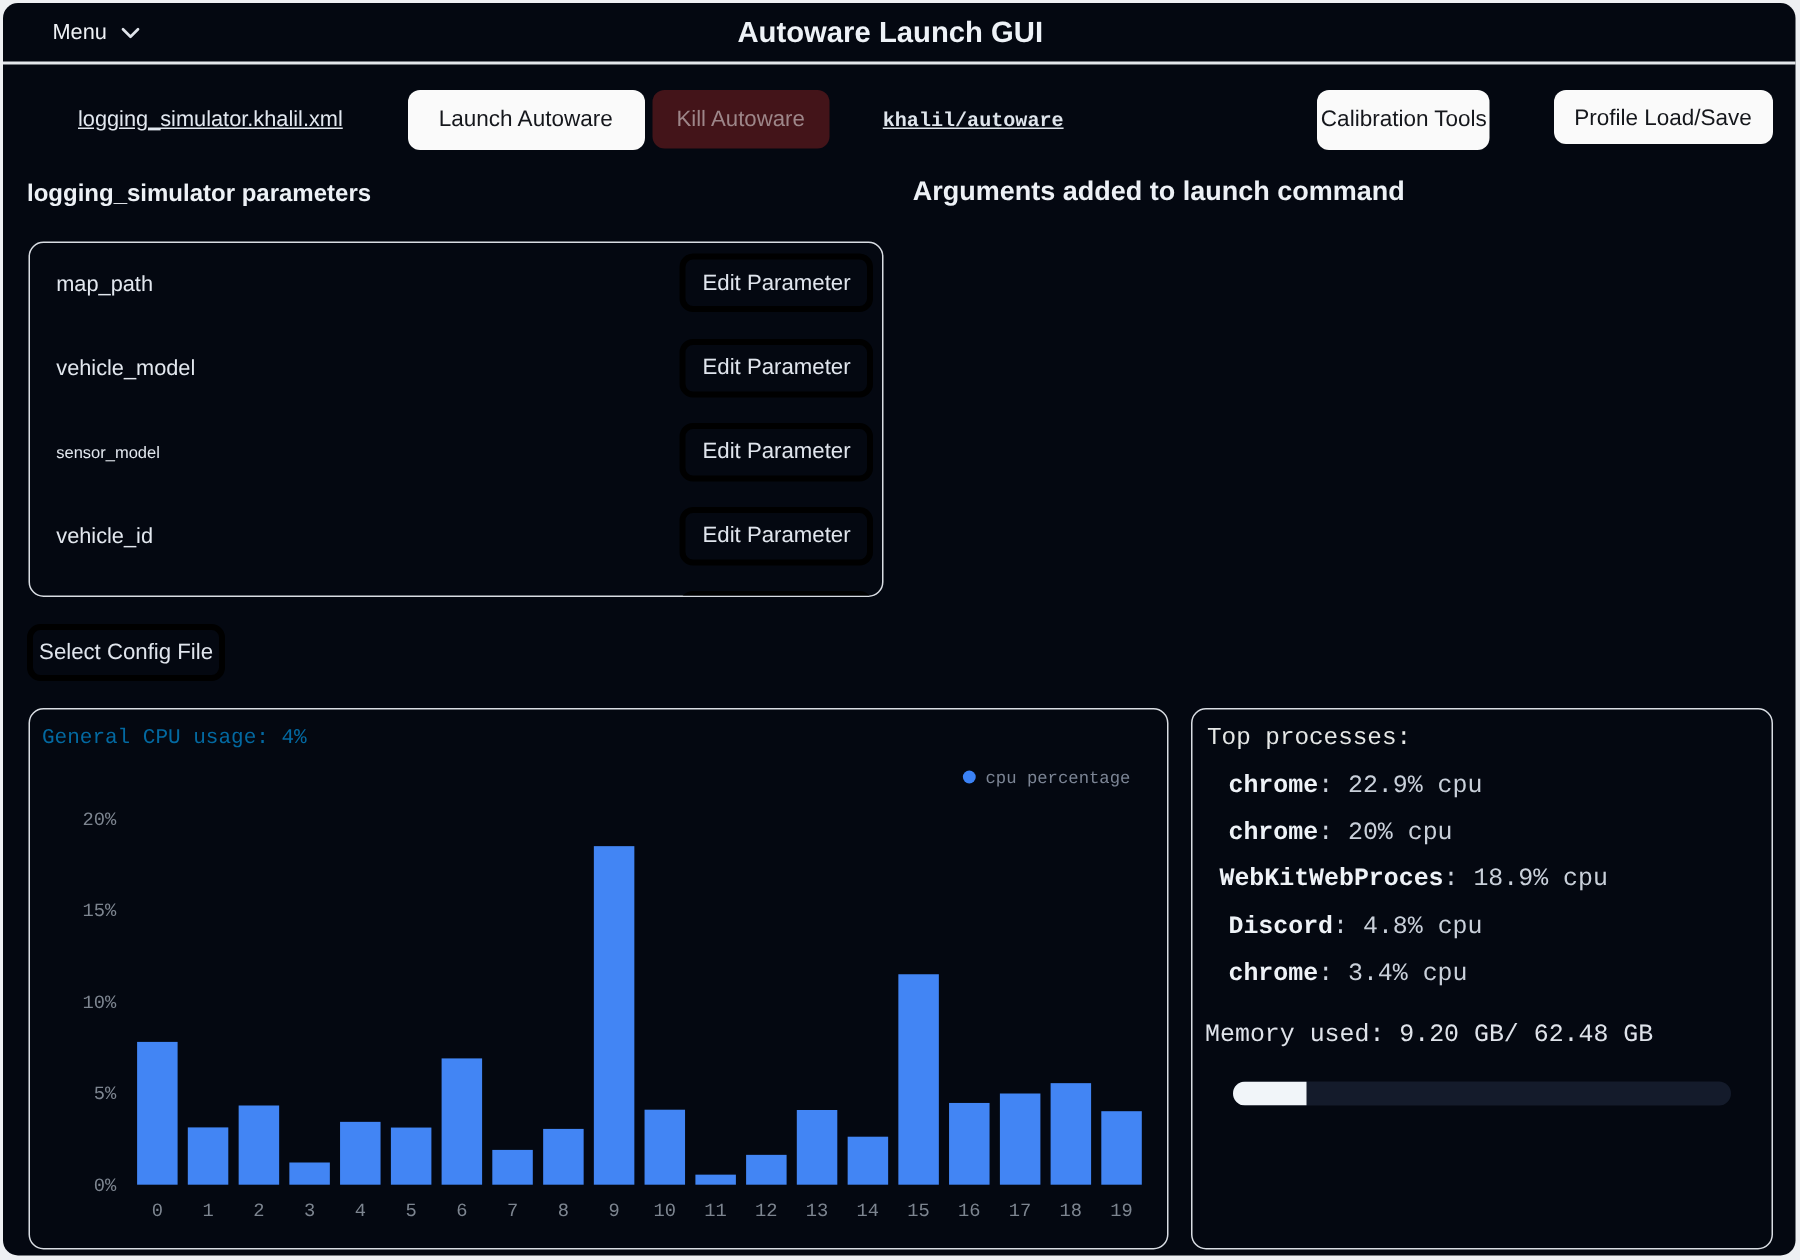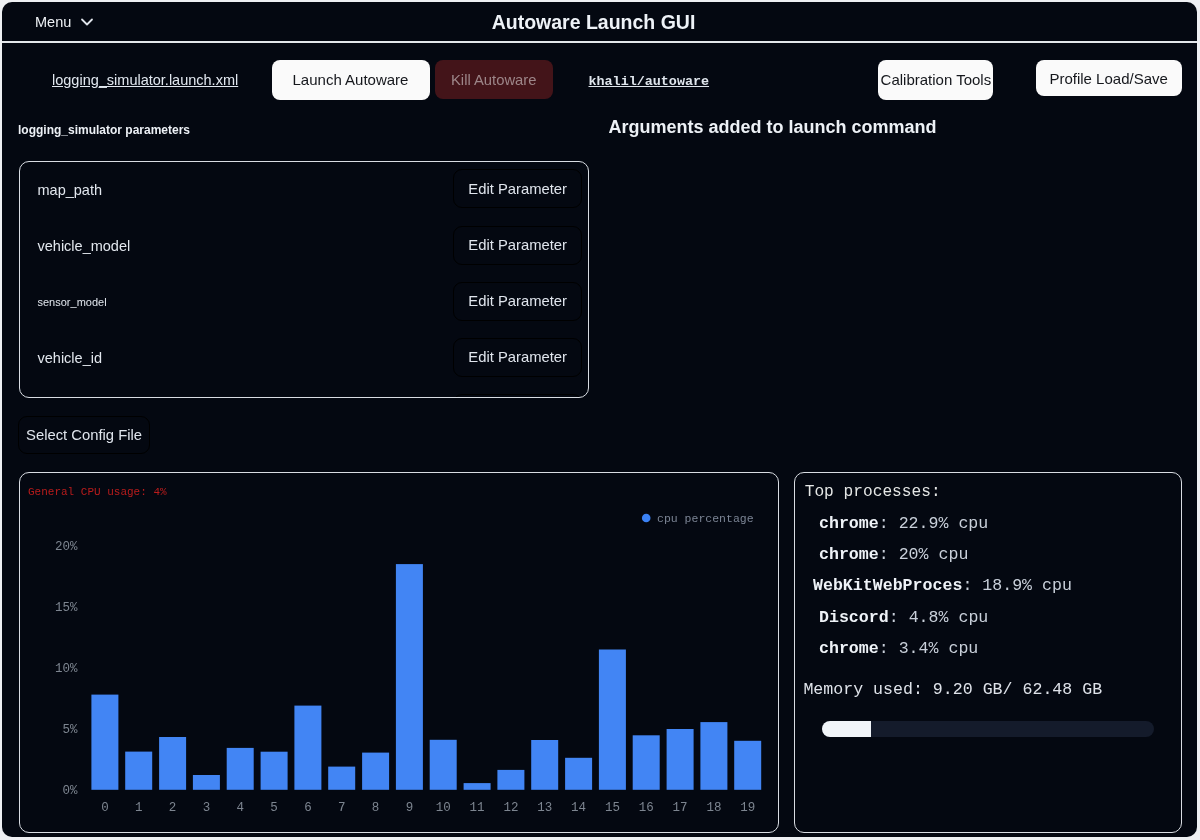--- a/index.html
+++ b/index.html
@@ -2,62 +2,62 @@
 <html><head>
 <meta charset="utf-8">
 <style>
   * { margin:0; padding:0; box-sizing:border-box; }
   html,body { width:1200px; height:840px; background:#eef0f3; overflow:hidden; }
   body { font-family:"Liberation Sans", sans-serif; position:relative; }
   .bg { position:absolute; left:2px; top:2px; right:3px; bottom:3px; background:#040811; border-radius:10px; }
   .abs { position:absolute; }
   .mono { font-family:"Liberation Mono", monospace; }
   .btn-w { background:#fafafa; color:#15171c; border-radius:8px; display:flex; align-items:center; justify-content:center; font-size:15px; }
-  .btn-o { background:transparent; color:#e0e5ed; border:1px solid #000000; border-radius:9px; display:flex; align-items:center; justify-content:center; font-size:14.8px; }
+  .btn-o { background:transparent; color:#e0e5ed; border:4px solid #000000; border-radius:9px; display:flex; align-items:center; justify-content:center; font-size:14.8px; }
   .card { border:1px solid #d9dde3; border-radius:10px; }
 </style>
 </head>
 <body>
 <div class="bg"></div>
 
 <div class="abs" style="left:2px; right:3px; top:41.2px; height:2px; background:#e4e7eb;"></div>
 
 <div class="abs" style="left:35px; top:14.5px; font-size:14.5px; color:#eef1f5; line-height:14.5px;">Menu</div>
 <svg class="abs" style="left:80px; top:17px;" width="14" height="10" viewBox="0 0 14 10">
   <path d="M2 2.5 L7 7.5 L12 2.5" fill="none" stroke="#dfe3ea" stroke-width="1.8" stroke-linecap="round" stroke-linejoin="round"></path>
 </svg>
 
 <div class="abs" style="left:0; width:1187px; top:12.5px; text-align:center; font-size:19.5px; font-weight:bold; color:#eef2f7; line-height:19.5px;">Autoware Launch GUI</div>
 
-<div class="abs" style="left:52px; top:72.8px; font-size:14.5px; color:#e2e8f0; text-decoration:underline; line-height:14.5px;">logging_simulator.launch.xml</div>
+<div class="abs" style="left:52px; top:72.8px; font-size:14.5px; color:#e2e8f0; text-decoration:underline; line-height:14.5px;">logging_simulator.khalil.xml</div>
 <div class="abs btn-w" style="left:271.5px; top:60px; width:158px; height:39.5px;">Launch Autoware</div>
 <div class="abs" style="left:434.5px; top:60px; width:118.5px; height:39px; background:#431419; color:#9d8689; border-radius:8px; display:flex; align-items:center; justify-content:center; font-size:14.8px;">Kill Autoware</div>
 <div class="abs mono" style="left:588.5px; top:74.5px; font-size:13.4px; color:#dfe5ec; text-decoration:underline; line-height:13.4px;font-weight:bold;">khalil/autoware</div>
 <div class="abs btn-w" style="left:878.4px; top:60px; width:115px; height:39.5px;">Calibration Tools</div>
 <div class="abs btn-w" style="left:1035.7px; top:60px; width:145.9px; height:36px;">Profile Load/Save</div>
 
-<div class="abs" style="left:18px; top:120px; font-size:12px; font-weight:bold; color:#edf1f6; line-height:20px;">logging_simulator parameters</div>
+<div class="abs" style="left:18px; top:120px; font-size:16px; font-weight:bold; color:#edf1f6; line-height:20px;">logging_simulator parameters</div>
 <div class="abs" style="left:608.5px; top:118px; font-size:18px; font-weight:bold; color:#edf1f6; line-height:18px;">Arguments added to launch command</div>
 
 <div class="abs card" style="left:18.5px; top:160.5px; width:570px; height:237.5px; overflow:hidden;">
   <div class="abs" style="left:18px; top:21px; font-size:14.5px; color:#e2e7ee; line-height:14.5px;">map_path</div>
   <div class="abs btn-o" style="left:433.7px; top:7.8px; width:129px; height:39px;">Edit Parameter</div>
   <div class="abs" style="left:18px; top:77.2px; font-size:14.5px; color:#e2e7ee; line-height:14.5px;">vehicle_model</div>
   <div class="abs btn-o" style="left:433.7px; top:64px; width:129px; height:39px;">Edit Parameter</div>
   <div class="abs" style="left:18px; top:133.4px; font-size:11px; color:#e2e7ee; line-height:14.5px;">sensor_model</div>
   <div class="abs btn-o" style="left:433.7px; top:120.2px; width:129px; height:39px;">Edit Parameter</div>
   <div class="abs" style="left:18px; top:189.6px; font-size:14.5px; color:#e2e7ee; line-height:14.5px;">vehicle_id</div>
   <div class="abs btn-o" style="left:433.7px; top:176.4px; width:129px; height:39px;">Edit Parameter</div>
   <div class="abs btn-o" style="left:433.7px; top:232.6px; width:129px; height:39px;">Edit Parameter</div>
 </div>
 
 <div class="abs btn-o" style="left:18.3px; top:415.8px; width:131.5px; height:38.5px;">Select Config File</div>
 
 <div class="abs card" style="left:18.7px; top:472.3px; width:760.3px; height:361px;"></div>
-<div class="abs mono" style="left:28px; top:483.8px; font-size:11px; color:#b91c1c; line-height:16.6px;">General CPU usage: 4%</div>
+<div class="abs mono" style="left:28px; top:483.8px; font-size:14px; color:#0369a1; line-height:16.6px;">General CPU usage: 4%</div>
 <svg class="abs" style="left:0; top:0;" width="1200" height="840" viewBox="0 0 1200 840">
   <circle cx="646.2" cy="518" r="4.3" fill="#3b82f6"></circle>
   <text x="657" y="522" font-family="Liberation Mono, monospace" font-size="11.5" fill="#7b8494">cpu percentage</text>
   <g font-family="Liberation Mono, monospace" font-size="12.5" fill="#7d8590" text-anchor="end">
     <text x="77.5" y="793.8">0%</text>
     <text x="77.5" y="732.5">5%</text>
     <text x="77.5" y="671.7">10%</text>
     <text x="77.5" y="610.9">15%</text>
     <text x="77.5" y="550.2">20%</text>
   </g>

